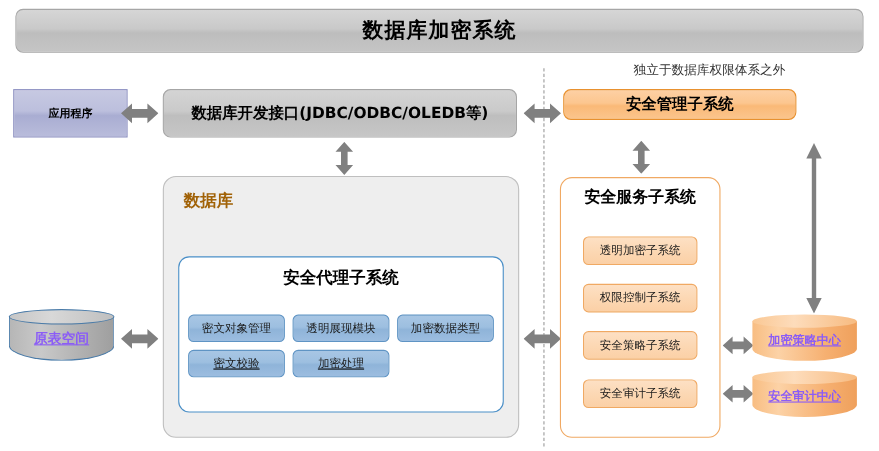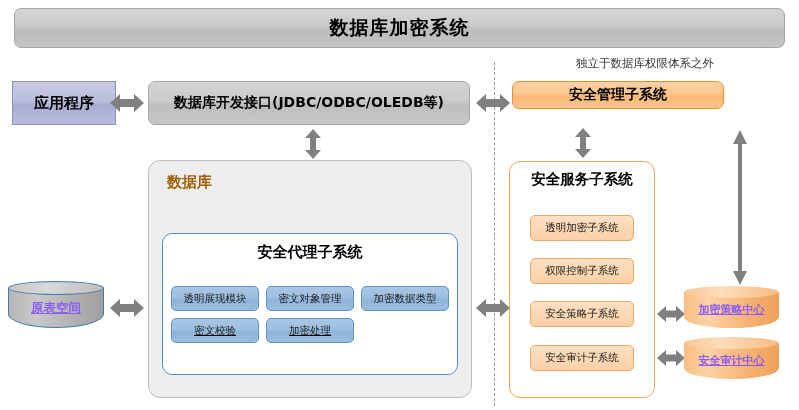--- a/index.html
+++ b/index.html
@@ -44,21 +44,21 @@
     text-align: center;
   }
 
   
   .app-box {
     left: 12px; top: 81px;
     width: 104px; height: 44px;
     border-radius: 0;
     border: 1px solid #8a8ec0;
     background: linear-gradient(to bottom, #c7c9e2 0%, #bcbfdd 45%, #a9add2 55%, #b9bcdb 100%);
-    font-size: 15px;
+    font-size: 10px;
     font-weight: bold;
     color: #000;
   }
 
   
   .dbi-box {
     left: 148px; top: 81px;
     width: 322px; height: 44px;
     border-radius: 7px;
     border: 1px solid #a6a6a6;
@@ -264,22 +264,22 @@
     <polygon points="9,0 16,14 11,14 11,141 16,141 9,155 2,141 7,141 7,14 2,14" fill="#808080"></polygon>
   </svg>
 
   <div class="abs db-outer"></div>
   <div class="abs db-outer-label">数据库</div>
 
   <div class="abs agent-box"></div>
   <div class="abs agent-title">安全代理子系统</div>
 
   <div class="mod-row mod-row-1">
+    <div class="mod">密文对象管理</div>
     <div class="mod">透明展现模块</div>
-    <div class="mod">密文对象管理</div>
     <div class="mod">加密数据类型</div>
   </div>
   <div class="mod-row mod-row-2">
     <div class="mod">密文校验</div>
     <div class="mod">加密处理</div>
   </div>
 
   <div class="cyl cyl-gray">
     <div class="body"></div>
     <div class="top"></div>

